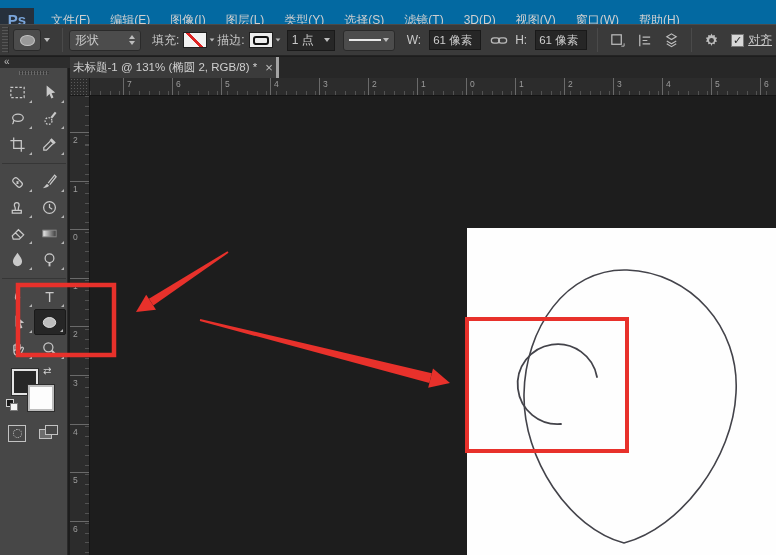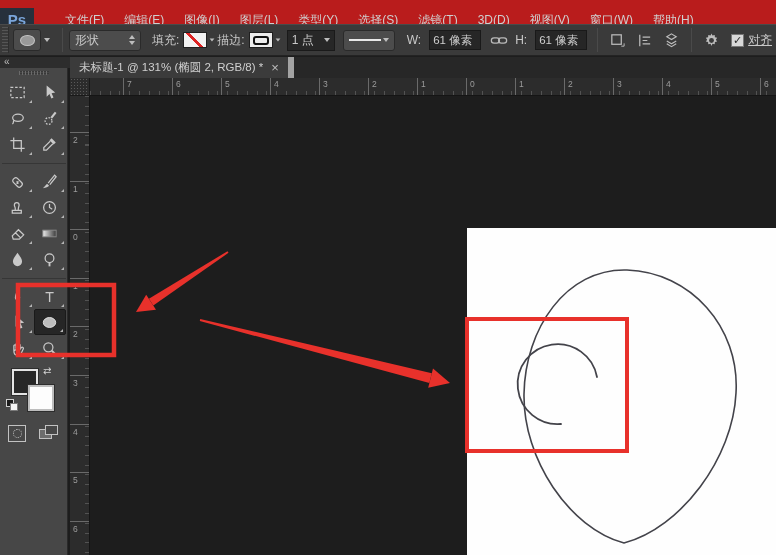--- a/index.html
+++ b/index.html
@@ -1,24 +1,24 @@
 <!DOCTYPE html>
 <html><head>
 <meta charset="utf-8">
 <style>
   html,body{margin:0;padding:0;background:#101010;}
   *{box-sizing:border-box;font-family:"Liberation Sans","DejaVu Sans",sans-serif;}
   .app{position:relative;width:776px;height:555px;overflow:hidden;background:#1d1d1d;user-select:none;}
 
   
-  .menubar{position:absolute;left:0;top:0;width:776px;height:39px;background:#b91c1c;
+  .menubar{position:absolute;left:0;top:0;width:776px;height:39px;background:#0369a1;
     border-bottom:1px solid #1c1c1c;display:flex;align-items:center;}
   .ps-logo{width:34px;height:23px;display:flex;align-items:center;justify-content:center;
     font-weight:bold;font-size:15px;color:#7aa5da;background:#26303c;}
-  .menu-items{display:flex;list-style:none;margin:15px;padding:3px 0 0 6px;text-align:center;}
+  .menu-items{display:flex;list-style:none;margin:1px;padding:3px 0 0 6px;text-align:center;}
   .menu-items li{padding:0 10px;font-size:12px;color:#cfcfcf;line-height:23px;cursor:default;}
 
   
   .optionsbar{position:absolute;left:0;top:24px;width:776px;height:32px;background:#3a3a3a;
     border-top:1px solid #4a4a4a;border-bottom:1px solid #232323;display:flex;align-items:center;font-size:12px;color:#c9c9c9;}
   .vgrip{width:7px;height:26px;margin:0 4px 0 2px;
     background:repeating-linear-gradient(to bottom,#555 0 1px,transparent 1px 3px);
     border-right:1px solid #2e2e2e;}
   .tool-preset{display:flex;align-items:center;gap:3px;margin-right:6px;}
   .preset-box{width:28px;height:22px;background:#4c4c4c;border:1px solid #2a2a2a;border-radius:3px;
@@ -46,22 +46,22 @@
   .line-sample{width:32px;height:2px;background:#e8e8e8;}
   .field{width:52px;height:20px;background:#262626;border:1px solid #191919;color:#cfcfcf;
     display:flex;align-items:center;padding:0 3px;margin:0 4px;font-size:11.5px;white-space:nowrap;overflow:hidden;}
   .ob-icon{display:flex;align-items:flex-end;margin:0 5px;}
   .checkbox{width:13px;height:13px;background:#d8d8d8;border:1px solid #777;margin:0 4px 0 6px;
     display:flex;align-items:center;justify-content:center;font-size:11px;color:#2a2a2a;line-height:11px;}
   .align-label{white-space:nowrap;overflow:hidden;text-decoration:underline;}
 
   
   .tabstrip{position:absolute;left:70px;top:57px;width:706px;height:21px;background:#272727;display:flex;}
-  .tab{height:21px;background:#3b3b3b;border-right:6px solid #a3a3a3;display:flex;align-items:center;
-    gap:8px;padding:0 9px;font-size:11.5px;color:#cfcfcf;white-space:nowrap;}
+  .tab{height:21px;background:#3b3b3b;border-right:3px solid #a3a3a3;display:flex;align-items:center;
+    gap:8px;padding:0 3px;font-size:11.5px;color:#cfcfcf;white-space:nowrap;}
   .tab .close{color:#bdbdbd;font-size:13px;line-height:13px;cursor:default;}
   .collapse-btn{position:absolute;left:0;top:57px;width:70px;height:11px;background:#2d2d2d;
     color:#bdbdbd;font-size:10px;line-height:10px;padding-left:4px;}
 
   
   .toolbar{position:absolute;left:0;top:68px;width:68px;height:487px;background:#474747;border-right:1px solid #2a2a2a;}
   .hgrip{width:30px;height:4px;margin:3px auto 4px auto;
     background:repeating-linear-gradient(to right,#6a6a6a 0 1px,transparent 1px 3px),
                repeating-linear-gradient(to bottom,#383838 0 1px,transparent 1px 2px);}
   .tools{display:grid;grid-template-columns:32px 32px;justify-content:center;}

